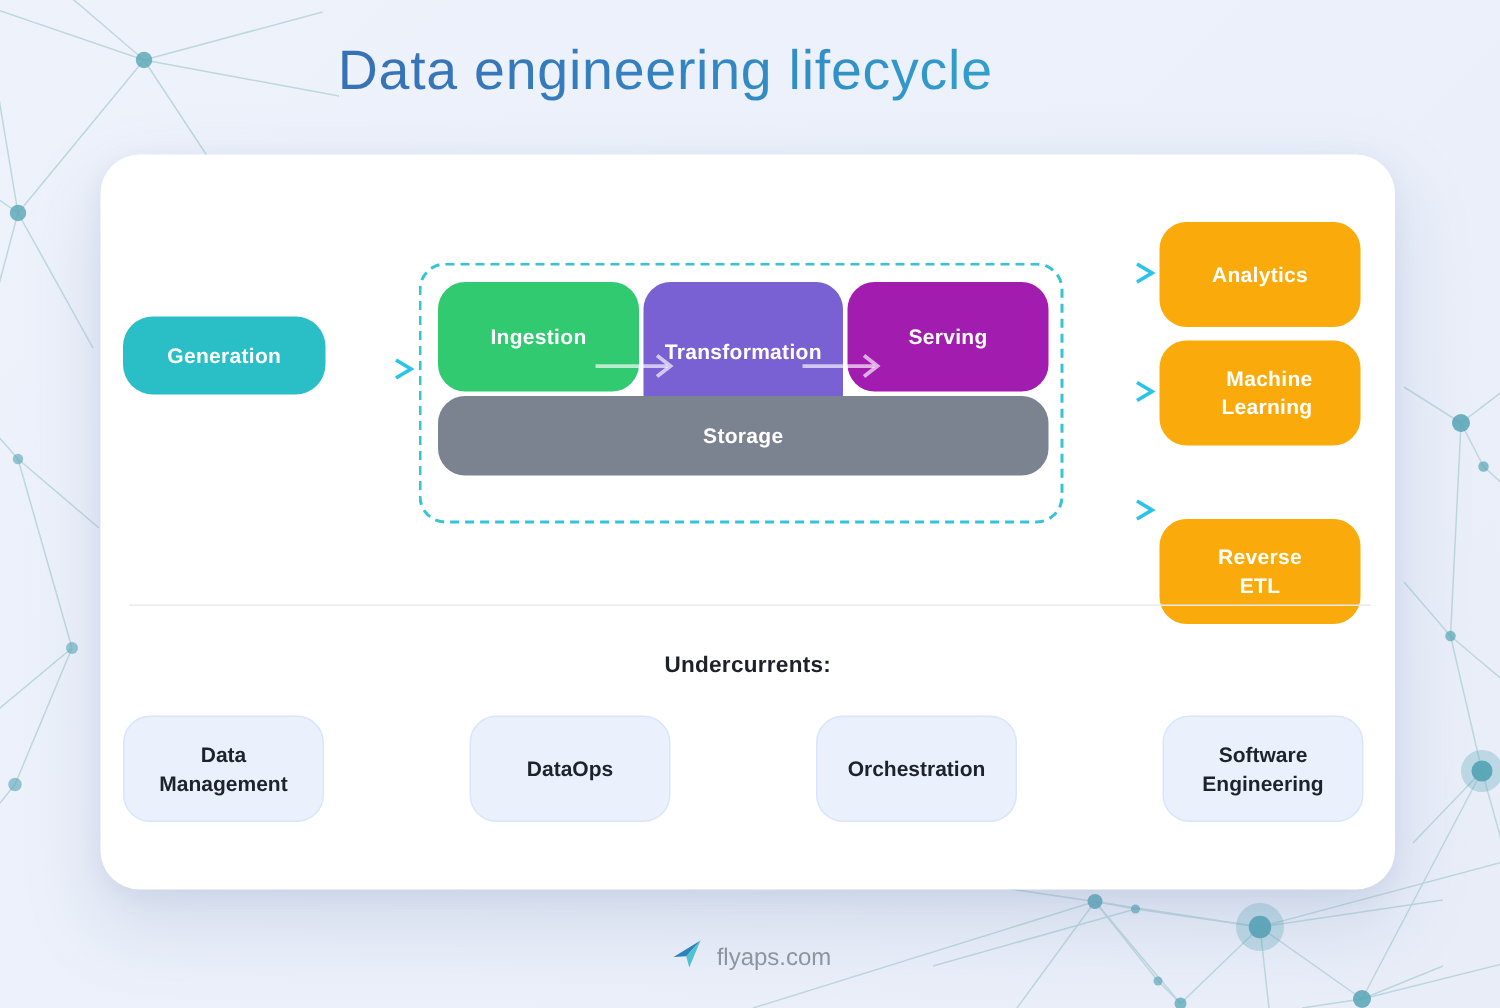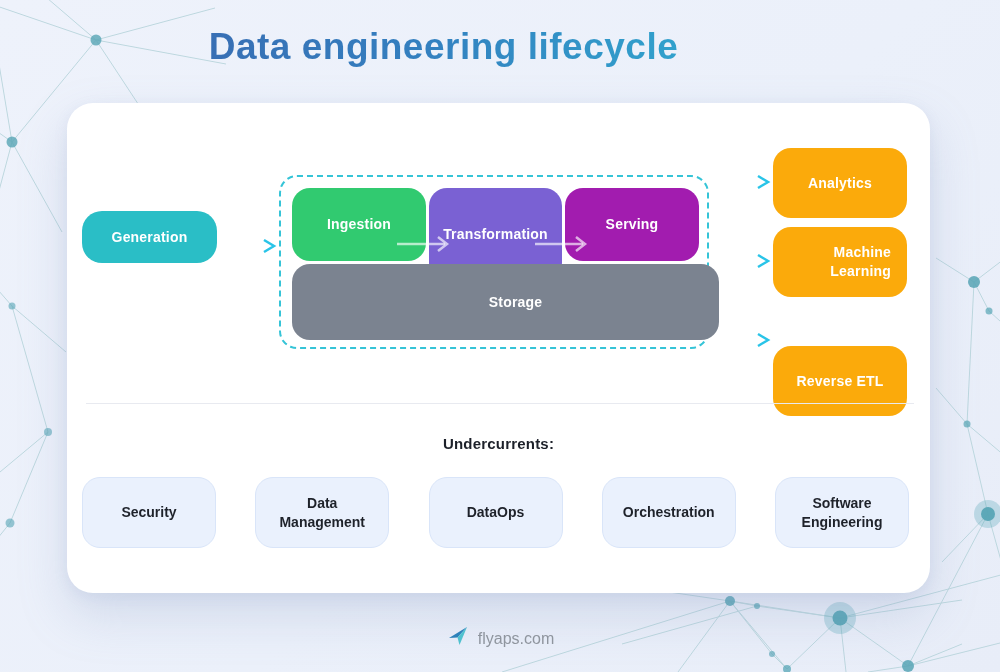--- a/index.html
+++ b/index.html
@@ -4,43 +4,43 @@
 <style>
   html,body{margin:0;padding:0;}
   body{
     width:1000px;height:672px;position:relative;overflow:hidden;
     background:linear-gradient(135deg,#eef2fb 0%,#ebf0fa 55%,#e8edf8 100%);
     font-family:"Liberation Sans",sans-serif;
   }
   .bg-net{position:absolute;left:0;top:0;z-index:0;}
   .title{
     position:absolute;top:26px;left:0;width:887px;text-align:center;z-index:2;
-    font-size:37px;font-weight:700;letter-spacing:.5px;
+    font-size:37px;font-weight:400;letter-spacing:.5px;
     background:linear-gradient(90deg,#3d5fa9 0%,#3380c0 48%,#2fbcd6 100%);
     -webkit-background-clip:text;background-clip:text;color:transparent;
   }
   .card{
     position:absolute;left:67px;top:103px;width:863px;height:490px;z-index:1;
     background:#ffffff;border-radius:26px;
     box-shadow:0 22px 48px rgba(130,150,190,.25),0 4px 14px rgba(130,150,190,.12);
   }
   .node{
     position:absolute;display:flex;align-items:center;justify-content:center;
     text-align:center;color:#ffffff;font-weight:700;font-size:14px;letter-spacing:.2px;line-height:1.35;
   }
   .gen{left:15px;top:108px;width:135px;height:52px;background:#2abec6;border-radius:20px;}
   .dashed-zone{
     position:absolute;left:212px;top:72px;width:430px;height:174px;
     border:2px dashed #35c4d7;border-radius:18px;box-sizing:border-box;
   }
   .ingest{left:225px;top:85px;width:134px;height:73px;background:#31ca70;border-radius:18px;}
   .transf{left:362px;top:85px;width:133px;height:93px;background:#7a61d3;border-radius:18px;}
   .serv{left:498px;top:85px;width:134px;height:73px;background:#a21caf;border-radius:18px;}
-  .stor{left:225px;top:161px;width:407px;height:76px;background:#7b8390;border-radius:18px;padding-left:20px;}
-  .out{left:706px;width:134px;height:70px;background:#fbaa0b;border-radius:18px;padding:0 16px;box-sizing:border-box;}
+  .stor{left:225px;top:161px;width:407px;height:53px;background:#7b8390;border-radius:18px;}
+  .out{left:706px;width:134px;height:70px;background:#fbaa0b;border-radius:18px;padding:0 32px;box-sizing:border-box;}
   .out1{top:45px;} .out2{top:124px;text-align:right;} .out3{top:203px;margin-top:40px;}
   .arr{position:absolute;}
   .divider{position:absolute;left:19px;top:300px;width:828px;height:1px;background:#e8eaf0;}
   .uc-head{
     position:absolute;left:0;top:332px;width:863px;text-align:center;
     font-size:15px;font-weight:800;color:#1d212a;letter-spacing:.2px;
   }
   .uc-row{
     position:absolute;left:15px;top:374px;width:827px;height:71px;
     display:flex;justify-content:space-between;
@@ -182,21 +182,20 @@
 
   <div class="node out out1">Analytics</div>
   <div class="node out out2">Machine Learning</div>
   <div class="node out out3">Reverse ETL</div>
 
   <div class="divider"></div>
 
   <div class="uc-head">Undercurrents:</div>
 
   <div class="uc-row">
-    <div class="uc-box">Security</div>
     <div class="uc-box">Data Management</div>
     <div class="uc-box">DataOps</div>
     <div class="uc-box">Orchestration</div>
     <div class="uc-box">Software Engineering</div>
   </div>
 
 </div>
 
 <div class="footer">
   <svg width="24" height="24" viewBox="0 0 24 24">

